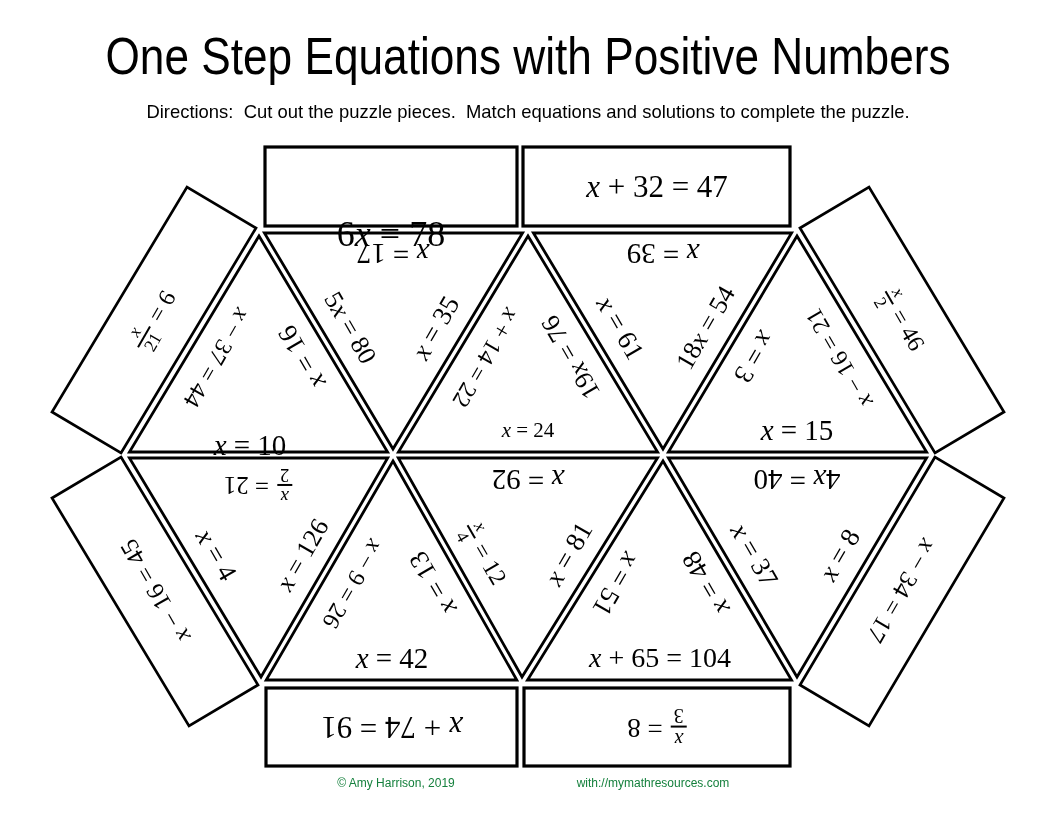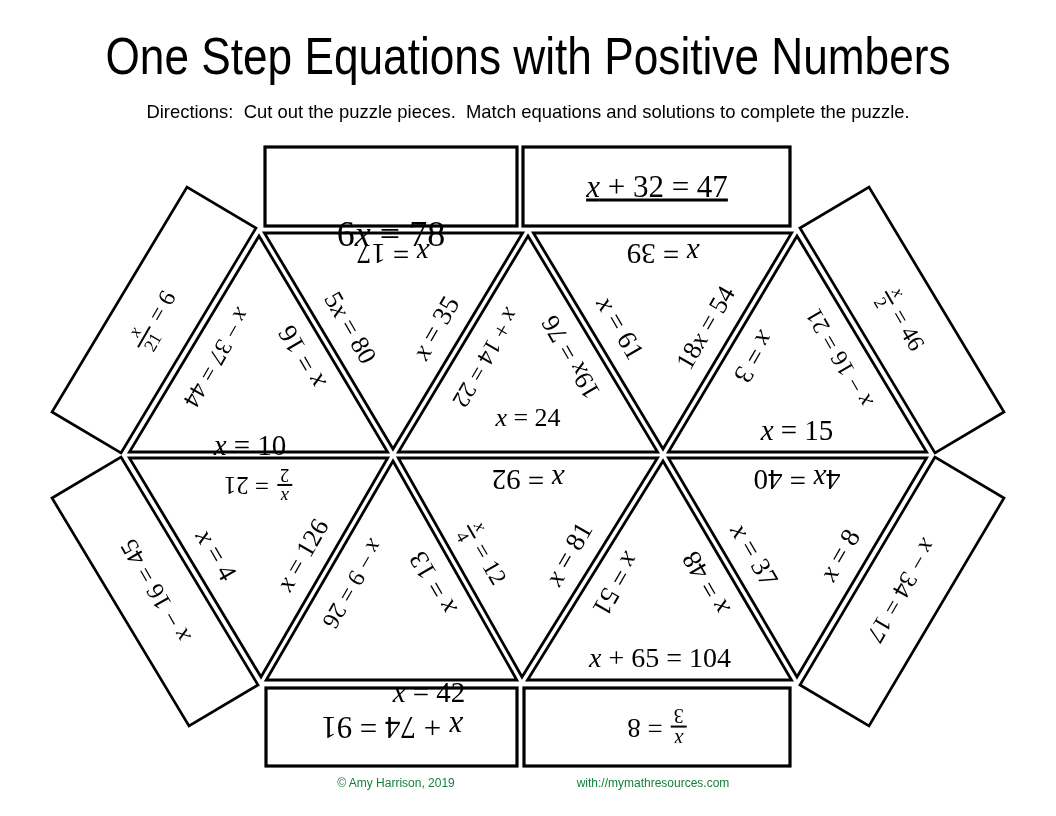--- a/index.html
+++ b/index.html
@@ -83,21 +83,21 @@
     <polygon class="pc tri" points="797,236 926.6,452 668.4,452"></polygon>
 
     <polygon class="pc tri" points="129.4,458 387.7,458 261,677"></polygon>
     <polygon class="pc tri" points="393,461 516.8,680 266.2,680"></polygon>
     <polygon class="pc tri" points="398.3,458 657.5,458 522,677"></polygon>
     <polygon class="pc tri" points="663,461 791.5,680 527.5,680"></polygon>
     <polygon class="pc tri" points="668.4,458 926.6,458 797,677"></polygon>
   </svg>
 
   <div class="lbl" style="left:391px;top:186px;--rot:0deg;font-size:36px;margin-top:48px;">6<span class="mx">x</span> = 78</div>
-  <div class="lbl" style="left:657px;top:186px;--rot:0deg;font-size:31px;text-decoration:underline;"><span class="mx">x</span> + 32 = 47</div>
+  <div class="lbl" style="left:657px;top:186px;--rot:0deg;font-size:31px;"><span class="mx">x</span> + 32 = 47</div>
   <div class="lbl" style="left:392px;top:727px;--rot:180deg;font-size:31px;"><span class="mx">x</span> + 74 = 91</div>
   <div class="lbl frac-lbl" style="left:657px;top:727px;--rot:180deg;font-size:27px;">
     <span class="frac">
         <span class="fnum"><span class="mx">x</span></span>
         <span class="fden">3</span>
       </span>
       <span class="frest">= 8</span>
   </div>
 
   <div class="lbl frac-lbl" style="left:154px;top:320px;--rot:-60deg;font-size:24px;">
@@ -120,21 +120,21 @@
   <div class="lbl" style="left:217px;top:358px;--rot:120deg;font-size:24px;"><span class="mx">x</span> − 37 = 44</div>
   <div class="lbl" style="left:302px;top:357px;--rot:-120deg;font-size:27px;"><span class="mx">x</span> = 16</div>
   <div class="lbl" style="left:250px;top:430px;--rot:0deg;font-size:29px;margin-top:15px;"><span class="mx">x</span> = 10</div>
 
   <div class="lbl" style="left:393px;top:253px;--rot:180deg;font-size:29px;"><span class="mx">x</span> = 17</div>
   <div class="lbl" style="left:350px;top:328px;--rot:60deg;font-size:26px;">5<span class="mx">x</span> = 80</div>
   <div class="lbl" style="left:436px;top:328px;--rot:-60deg;font-size:27px;"><span class="mx">x</span> = 35</div>
 
   <div class="lbl" style="left:486px;top:358px;--rot:120deg;font-size:24px;"><span class="mx">x</span> + 14 = 22</div>
   <div class="lbl" style="left:571px;top:357px;--rot:-120deg;font-size:26px;">19<span class="mx">x</span> = 76</div>
-  <div class="lbl" style="left:528px;top:418px;--rot:0deg;font-size:26px;"><span class="mx">x</span> = 24</div>
+  <div class="lbl" style="left:528px;top:430px;--rot:0deg;font-size:21px;"><span class="mx">x</span> = 24</div>
 
   <div class="lbl" style="left:663px;top:253px;--rot:180deg;font-size:29px;"><span class="mx">x</span> = 39</div>
   <div class="lbl" style="left:620px;top:328px;--rot:60deg;font-size:27px;"><span class="mx">x</span> = 61</div>
   <div class="lbl" style="left:706px;top:328px;--rot:-60deg;font-size:26px;">18<span class="mx">x</span> = 54</div>
 
   <div class="lbl" style="left:754px;top:357px;--rot:120deg;font-size:27px;"><span class="mx">x</span> = 3</div>
   <div class="lbl" style="left:839px;top:358px;--rot:-120deg;font-size:24px;"><span class="mx">x</span> − 16 = 21</div>
   <div class="lbl" style="left:797px;top:430px;--rot:0deg;font-size:29px;"><span class="mx">x</span> = 15</div>
 
   <div class="lbl frac-lbl" style="left:258px;top:485px;--rot:180deg;font-size:25px;">
@@ -142,21 +142,21 @@
         <span class="fnum"><span class="mx">x</span></span>
         <span class="fden">2</span>
       </span>
       <span class="frest">= 21</span>
   </div>
   <div class="lbl" style="left:216px;top:555px;--rot:60deg;font-size:27px;"><span class="mx">x</span> = 4</div>
   <div class="lbl" style="left:303px;top:555px;--rot:-60deg;font-size:26px;"><span class="mx">x</span> = 126</div>
 
   <div class="lbl" style="left:353px;top:584px;--rot:120deg;font-size:24px;"><span class="mx">x</span> − 9 = 26</div>
   <div class="lbl" style="left:433px;top:583px;--rot:-120deg;font-size:27px;"><span class="mx">x</span> = 13</div>
-  <div class="lbl" style="left:392px;top:692px;--rot:0deg;font-size:29px;margin-left:37px;"><span class="mx">x</span> = 42</div>
+  <div class="lbl" style="left:392px;top:658px;--rot:0deg;font-size:29px;"><span class="mx">x</span> = 42</div>
 
   <div class="lbl" style="left:528px;top:479px;--rot:180deg;font-size:29px;"><span class="mx">x</span> = 92</div>
   <div class="lbl frac-lbl" style="left:484px;top:554px;--rot:60deg;font-size:24px;">
     <span class="frac">
         <span class="fnum"><span class="mx">x</span></span>
         <span class="fden">4</span>
       </span>
       <span class="frest">= 12</span>
   </div>
   <div class="lbl" style="left:569px;top:554px;--rot:-60deg;font-size:27px;"><span class="mx">x</span> = 81</div>

